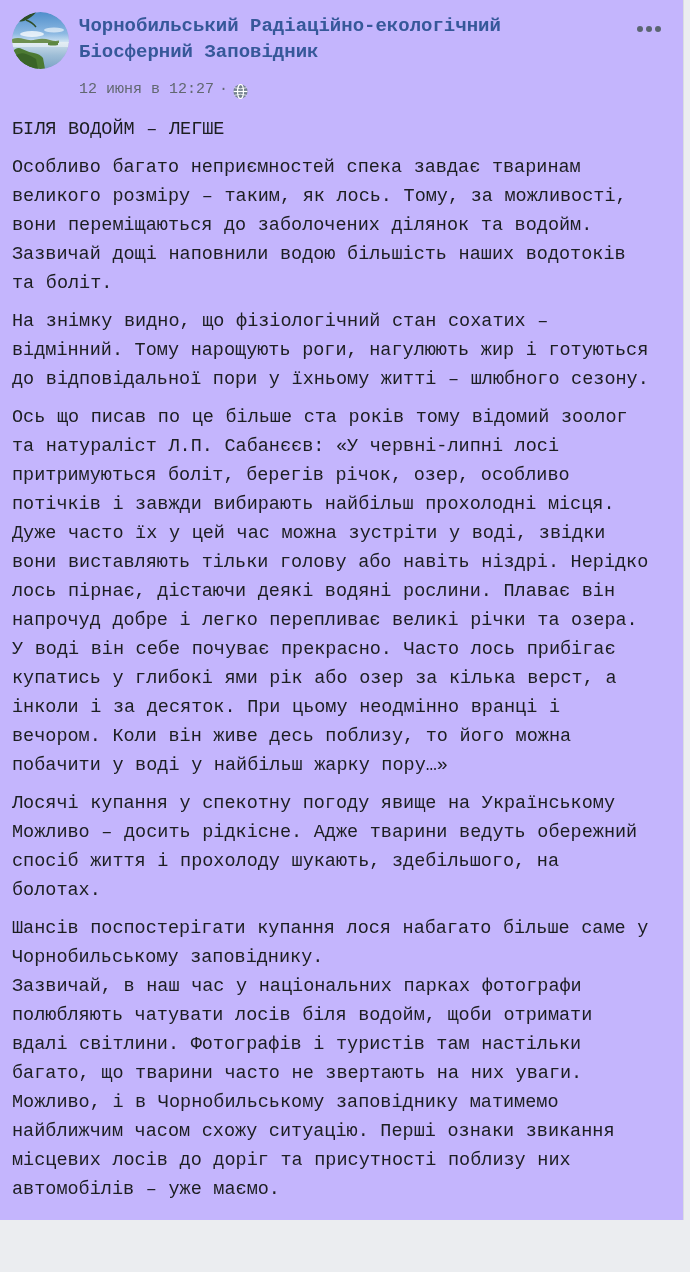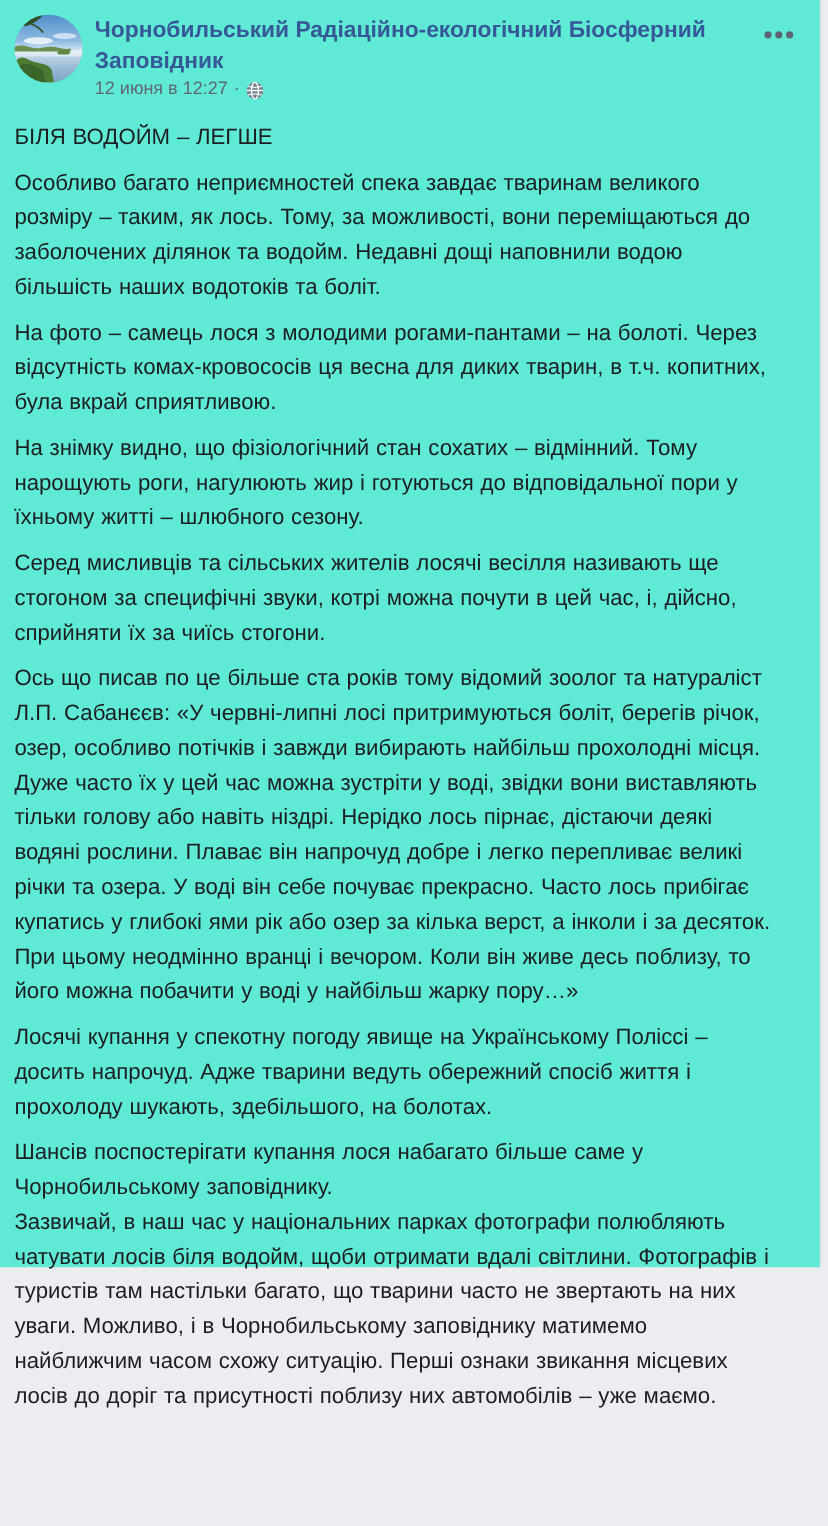--- a/index.html
+++ b/index.html
@@ -5,40 +5,41 @@
   html,body{margin:0;padding:0;}
   body{
     width:690px;height:1272px;
     background:#ebedf0;
     font-family:"Liberation Sans",sans-serif;
     -webkit-font-smoothing:antialiased;
     overflow:hidden;
   }
   .post-card{
     box-sizing:border-box;
-    width:684px;height:1056px;
-    background:#5eead4;
+    width:684px;height:1220px;
+    background:#c4b5fd;
     border-right:1px solid #dadde1;
     padding:12px 20px 10px 12px;
     position:relative;
+    font-family:Liberation Mono, monospace;
   }
   
   .post-header{display:flex;align-items:flex-start;position:relative;}
   .avatar{
     flex:0 0 auto;width:57px;height:57px;border-radius:50%;
     overflow:hidden;display:block;box-shadow:0 0 0 1px rgba(0,0,0,.08) inset;
   }
   .avatar svg{display:block;}
   .header-text{margin-left:10px;padding-top:1px;min-width:0;}
   .page-name{
     display:block;
     color:#365899;font-weight:700;font-size:19px;line-height:26px;
     text-decoration:none;padding-right:48px;cursor:pointer;
   }
-  .meta{display:flex;align-items:center;margin-top:0;color:#616770;font-size:15px;line-height:18px;}
+  .meta{display:flex;align-items:center;margin-top:16px;color:#616770;font-size:15px;line-height:18px;}
   .meta a{color:#616770;text-decoration:none;cursor:pointer;}
   .meta .dot{margin:0 5px;}
   .globe{display:inline-flex;transform:translateY(1px);}
   .menu-btn{
     position:absolute;top:8px;right:-4px;
     background:none;border:none;padding:6px;cursor:pointer;border-radius:4px;
   }
   .dots{display:flex;gap:3px;}
   .dots i{width:6px;height:6px;border-radius:50%;background:#5b6572;display:block;}
   
@@ -111,21 +112,19 @@
       <span class="dots">
           <i></i>
           <i></i>
           <i></i>
         </span>
     </button>
   </header>
 
   <div class="post-body">
       <p>БІЛЯ ВОДОЙМ – ЛЕГШЕ</p>
-      <p>Особливо багато неприємностей спека завдає тваринам великого розміру – таким, як лось. Тому, за можливості, вони переміщаються до заболочених ділянок та водойм. Недавні дощі наповнили водою більшість наших водотоків та боліт.</p>
-      <p>На фото – самець лося з молодими рогами-пантами – на болоті. Через відсутність комах-кровососів ця весна для диких тварин, в т.ч. копитних, була вкрай сприятливою.</p>
+      <p>Особливо багато неприємностей спека завдає тваринам великого розміру – таким, як лось. Тому, за можливості, вони переміщаються до заболочених ділянок та водойм. Зазвичай дощі наповнили водою більшість наших водотоків та боліт.</p>
       <p>На знімку видно, що фізіологічний стан сохатих – відмінний. Тому нарощують роги, нагулюють жир і готуються до відповідальної пори у їхньому житті – шлюбного сезону.</p>
-      <p>Серед мисливців та сільських жителів лосячі весілля називають ще стогоном за специфічні звуки, котрі можна почути в цей час, і, дійсно, сприйняти їх за чиїсь стогони.</p>
       <p>Ось що писав по це більше ста років тому відомий зоолог та натураліст Л.П. Сабанєєв: «У червні-липні лосі притримуються боліт, берегів річок, озер, особливо потічків і завжди вибирають найбільш прохолодні місця. Дуже часто їх у цей час можна зустріти у воді, звідки вони виставляють тільки голову або навіть ніздрі. Нерідко лось пірнає, дістаючи деякі водяні рослини. Плаває він напрочуд добре і легко перепливає великі річки та озера. У воді він себе почуває прекрасно. Часто лось прибігає купатись у глибокі ями рік або озер за кілька верст, а інколи і за десяток. При цьому неодмінно вранці і вечором. Коли він живе десь поблизу, то його можна побачити у воді у найбільш жарку пору…»</p>
-      <p>Лосячі купання у спекотну погоду явище на Українському Поліссі – досить напрочуд. Адже тварини ведуть обережний спосіб життя і прохолоду шукають, здебільшого, на болотах.</p>
+      <p>Лосячі купання у спекотну погоду явище на Українському Можливо – досить рідкісне. Адже тварини ведуть обережний спосіб життя і прохолоду шукають, здебільшого, на болотах.</p>
       <p>Шансів поспостерігати купання лося набагато більше саме у Чорнобильському заповіднику.<br>Зазвичай, в наш час у національних парках фотографи полюбляють чатувати лосів біля водойм, щоби отримати вдалі світлини. Фотографів і туристів там настільки багато, що тварини часто не звертають на них уваги. Можливо, і в Чорнобильському заповіднику матимемо найближчим часом схожу ситуацію. Перші ознаки звикання місцевих лосів до доріг та присутності поблизу них автомобілів – уже маємо.</p>
     </div>
 </article>
 
 </body></html>

